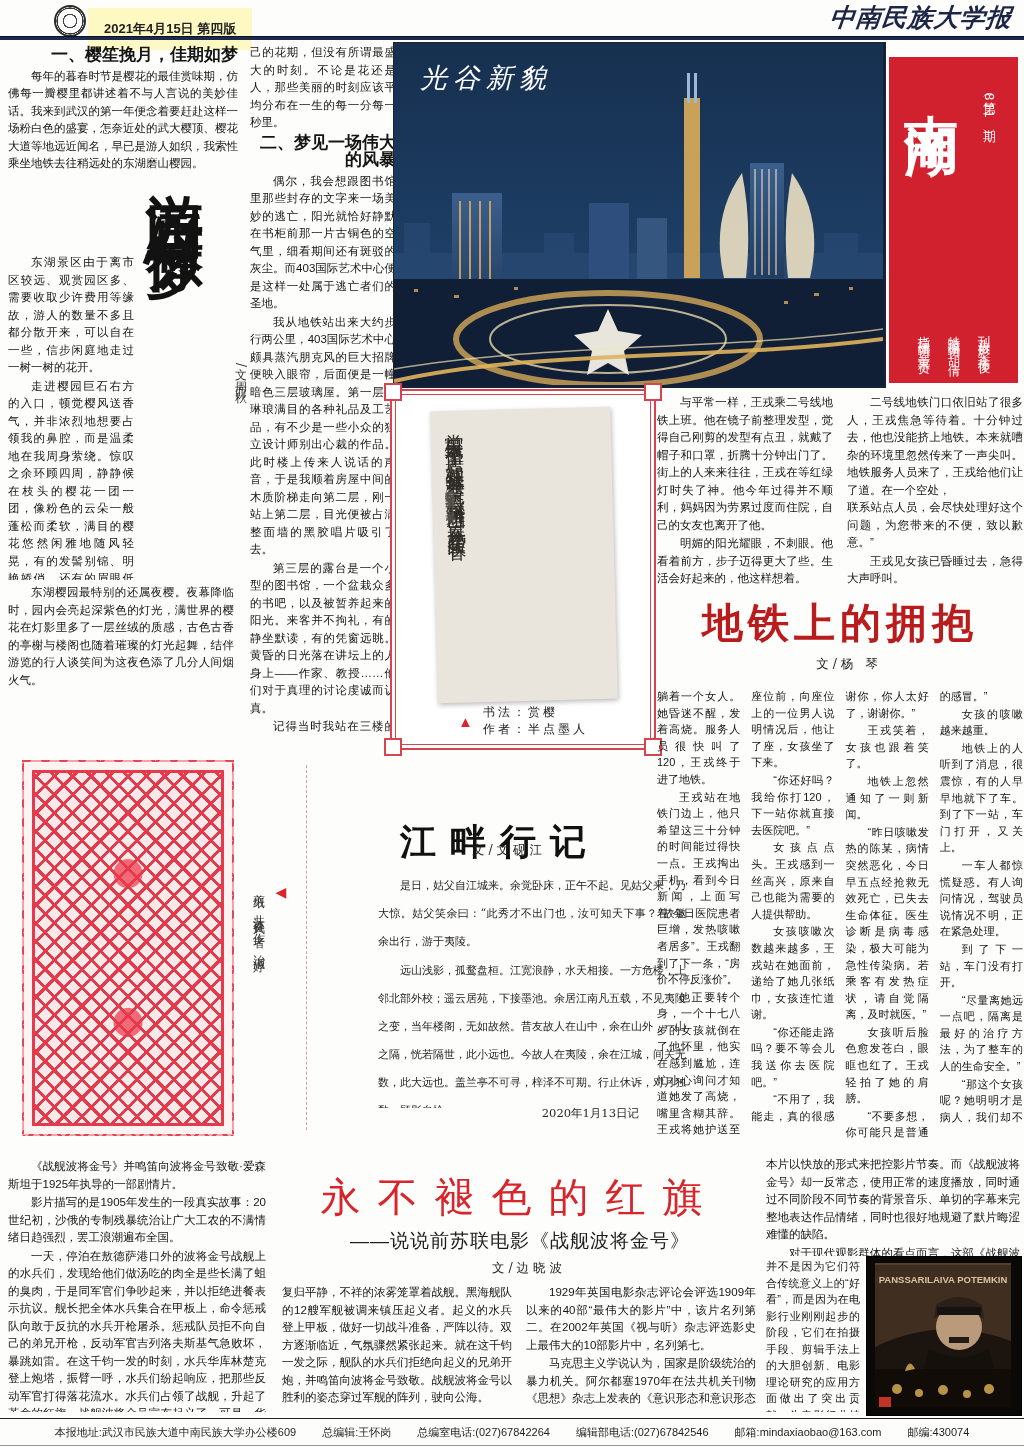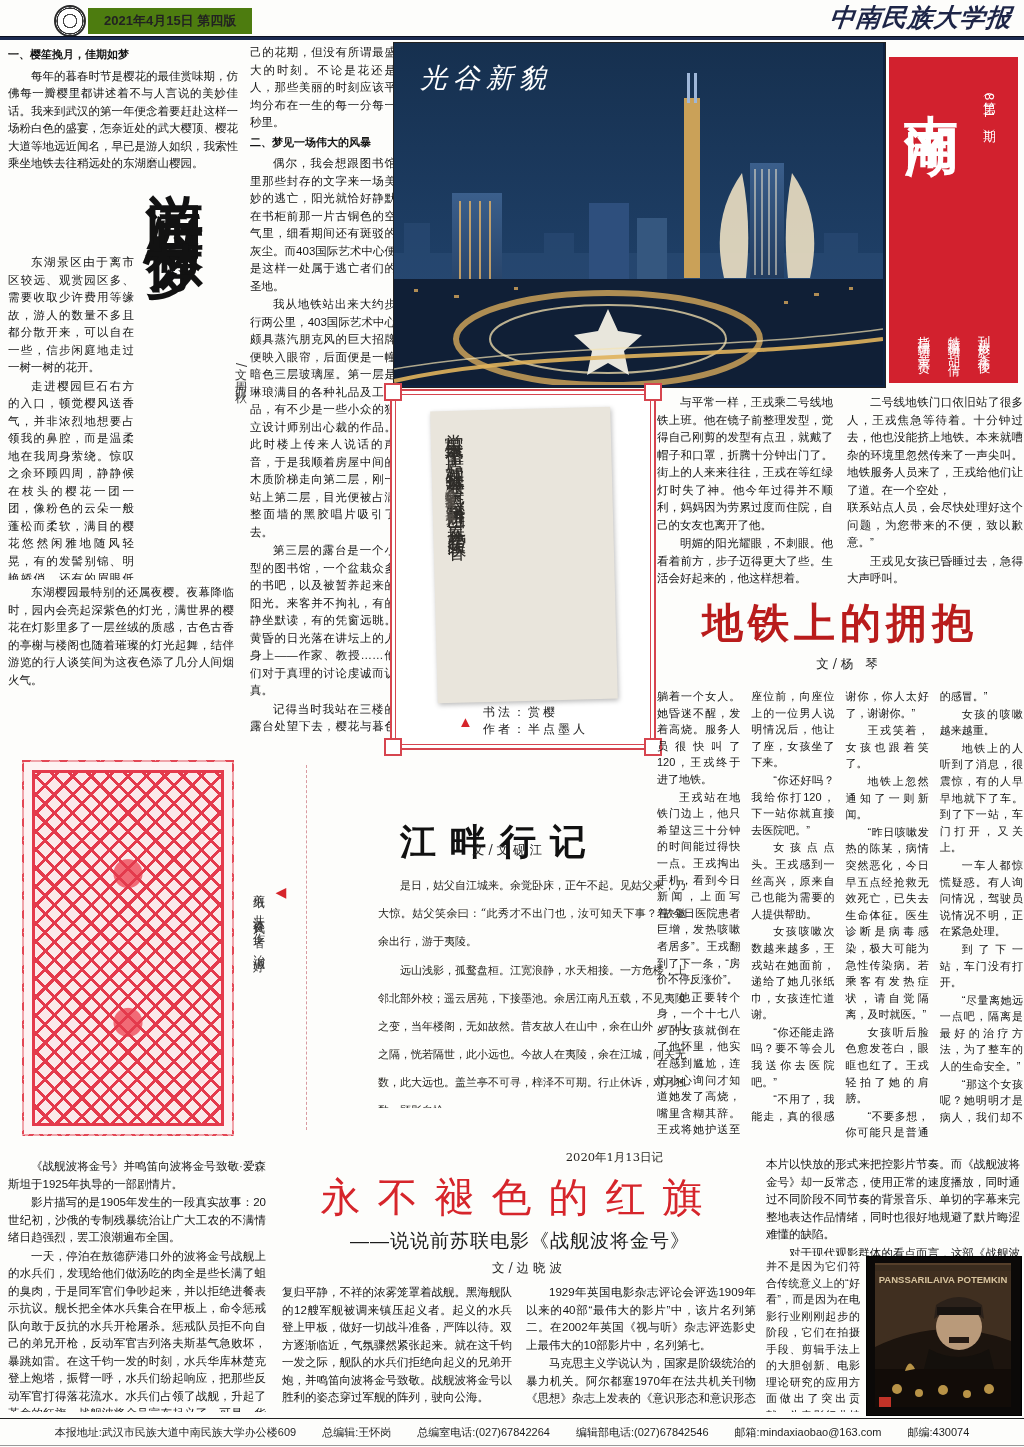--- a/index.html
+++ b/index.html
@@ -2,25 +2,25 @@
 <html><head>
 <meta charset="utf-8">
 <style>
   html,body{margin:0;padding:0;}
   body{width:1024px;height:1447px;position:relative;background:#fdfdfb;overflow:hidden;
        font-family:"Liberation Sans","DejaVu Sans",sans-serif;color:#141414;}
   .abs{position:absolute;}
   p{margin:0 0 1px 0;text-indent:2em;}
   .noindent p:first-child{text-indent:0;}
   .body-txt{font-size:11.5px;line-height:17.5px;text-align:justify;overflow:hidden;}
-  .sec-head{font-weight:bold;font-size:11px;text-align:left;margin:2px 0 4px 0;}
+  .sec-head{font-weight:bold;font-size:17px;text-align:right;margin:2px 0 4px 0;}
   
   .hdr-logo{left:54px;top:5px;width:28px;height:28px;border:2px solid #2a2a2a;border-radius:50%;
             background:radial-gradient(circle at 50% 50%,#fff 0 30%,#444 31% 36%,#fff 37% 62%,#333 63% 68%,#fff 69%);}
-  .hdr-date{left:88px;top:8px;background:#4d7c0f;padding:4px 16px;font-size:13px;font-weight:bold;color:#222;}
+  .hdr-date{left:88px;top:8px;background:#fef9c3;padding:12px 16px;font-size:13px;font-weight:bold;color:#222;}
   .masthead{right:12px;top:1px;font-family:"DejaVu Serif",serif;font-style:italic;font-weight:bold;
             font-size:25px;color:#1d2547;letter-spacing:1px;transform:skewX(-6deg);}
   .top-rule{left:0;top:36px;width:1024px;height:3px;background:#1c2b50;border-top:1px solid #0c1020;}
   
   .vtitle{writing-mode:vertical-rl;font-family:"DejaVu Serif",serif;font-weight:bold;
           font-size:58px;letter-spacing:12px;color:#121212;}
   .vbyline{writing-mode:vertical-rl;font-size:12px;letter-spacing:5px;color:#333;font-family:"DejaVu Serif",serif;}
   
   .photo-frame{left:393px;top:42px;width:491px;height:344px;border:1px solid #222;background:#0e2242;}
   
@@ -56,21 +56,21 @@
   .calli-cap .lines{font-size:12px;letter-spacing:3px;color:#222;font-family:"DejaVu Serif",serif;line-height:17px;}
   
   .metro-pre{left:657px;top:394px;width:366px;height:198px;column-count:2;column-gap:14px;}
   .metro-title{left:657px;top:596px;width:366px;text-align:center;font-size:41px;font-weight:bold;letter-spacing:5px;color:#b91c1c;}
   .byline-c{text-align:center;font-size:12.5px;letter-spacing:4px;color:#222;font-family:"DejaVu Serif",serif;margin-left:9px;}
   .metro-post{left:657px;top:688px;width:366px;height:464px;column-count:4;column-gap:11px;font-size:11px;line-height:16.6px;}
   
   .jp-title{left:348px;top:778px;width:304px;text-align:center;font-size:36px;font-weight:bold;
             letter-spacing:14px;font-family:"DejaVu Serif",serif;color:#111;margin-top:40px;}
   .jp-body{left:345px;top:872px;width:308px;height:236px;font-family:"DejaVu Serif",serif;color:#26241f;font-size:11px;line-height:28px;margin-left:33px;}
-  .jp-date{left:355px;top:1106px;width:308px;text-align:right;font-family:"DejaVu Serif",serif;font-size:11.5px;color:#26241f;padding-right:28px;margin-top:44px;}
+  .jp-date{left:331px;top:1106px;width:308px;text-align:right;font-family:"DejaVu Serif",serif;font-size:11.5px;color:#26241f;padding-right:28px;}
   
   .bt-title{left:278px;top:1170px;width:484px;text-align:center;font-size:40px;font-weight:normal;
             letter-spacing:17px;color:#d6252b;font-family:"DejaVu Serif",serif;}
   .bt-sub{left:278px;top:1228px;width:484px;text-align:center;font-size:19px;color:#1c1c1c;letter-spacing:1px;}
   .bt-byline{left:278px;top:1260px;width:484px;}
   .bt-left{left:8px;top:1158px;width:258px;height:254px;}
   .bt-mid{left:282px;top:1284px;width:474px;height:128px;column-count:2;column-gap:14px;}
   .bt-rtop{left:766px;top:1156px;width:254px;height:100px;}
   .bt-rnarrow{left:766px;top:1258px;width:94px;height:154px;font-size:11px;line-height:16.5px;}
   .poster{left:866px;top:1256px;width:154px;height:158px;background:#0b0908;border:1px solid #000;}

